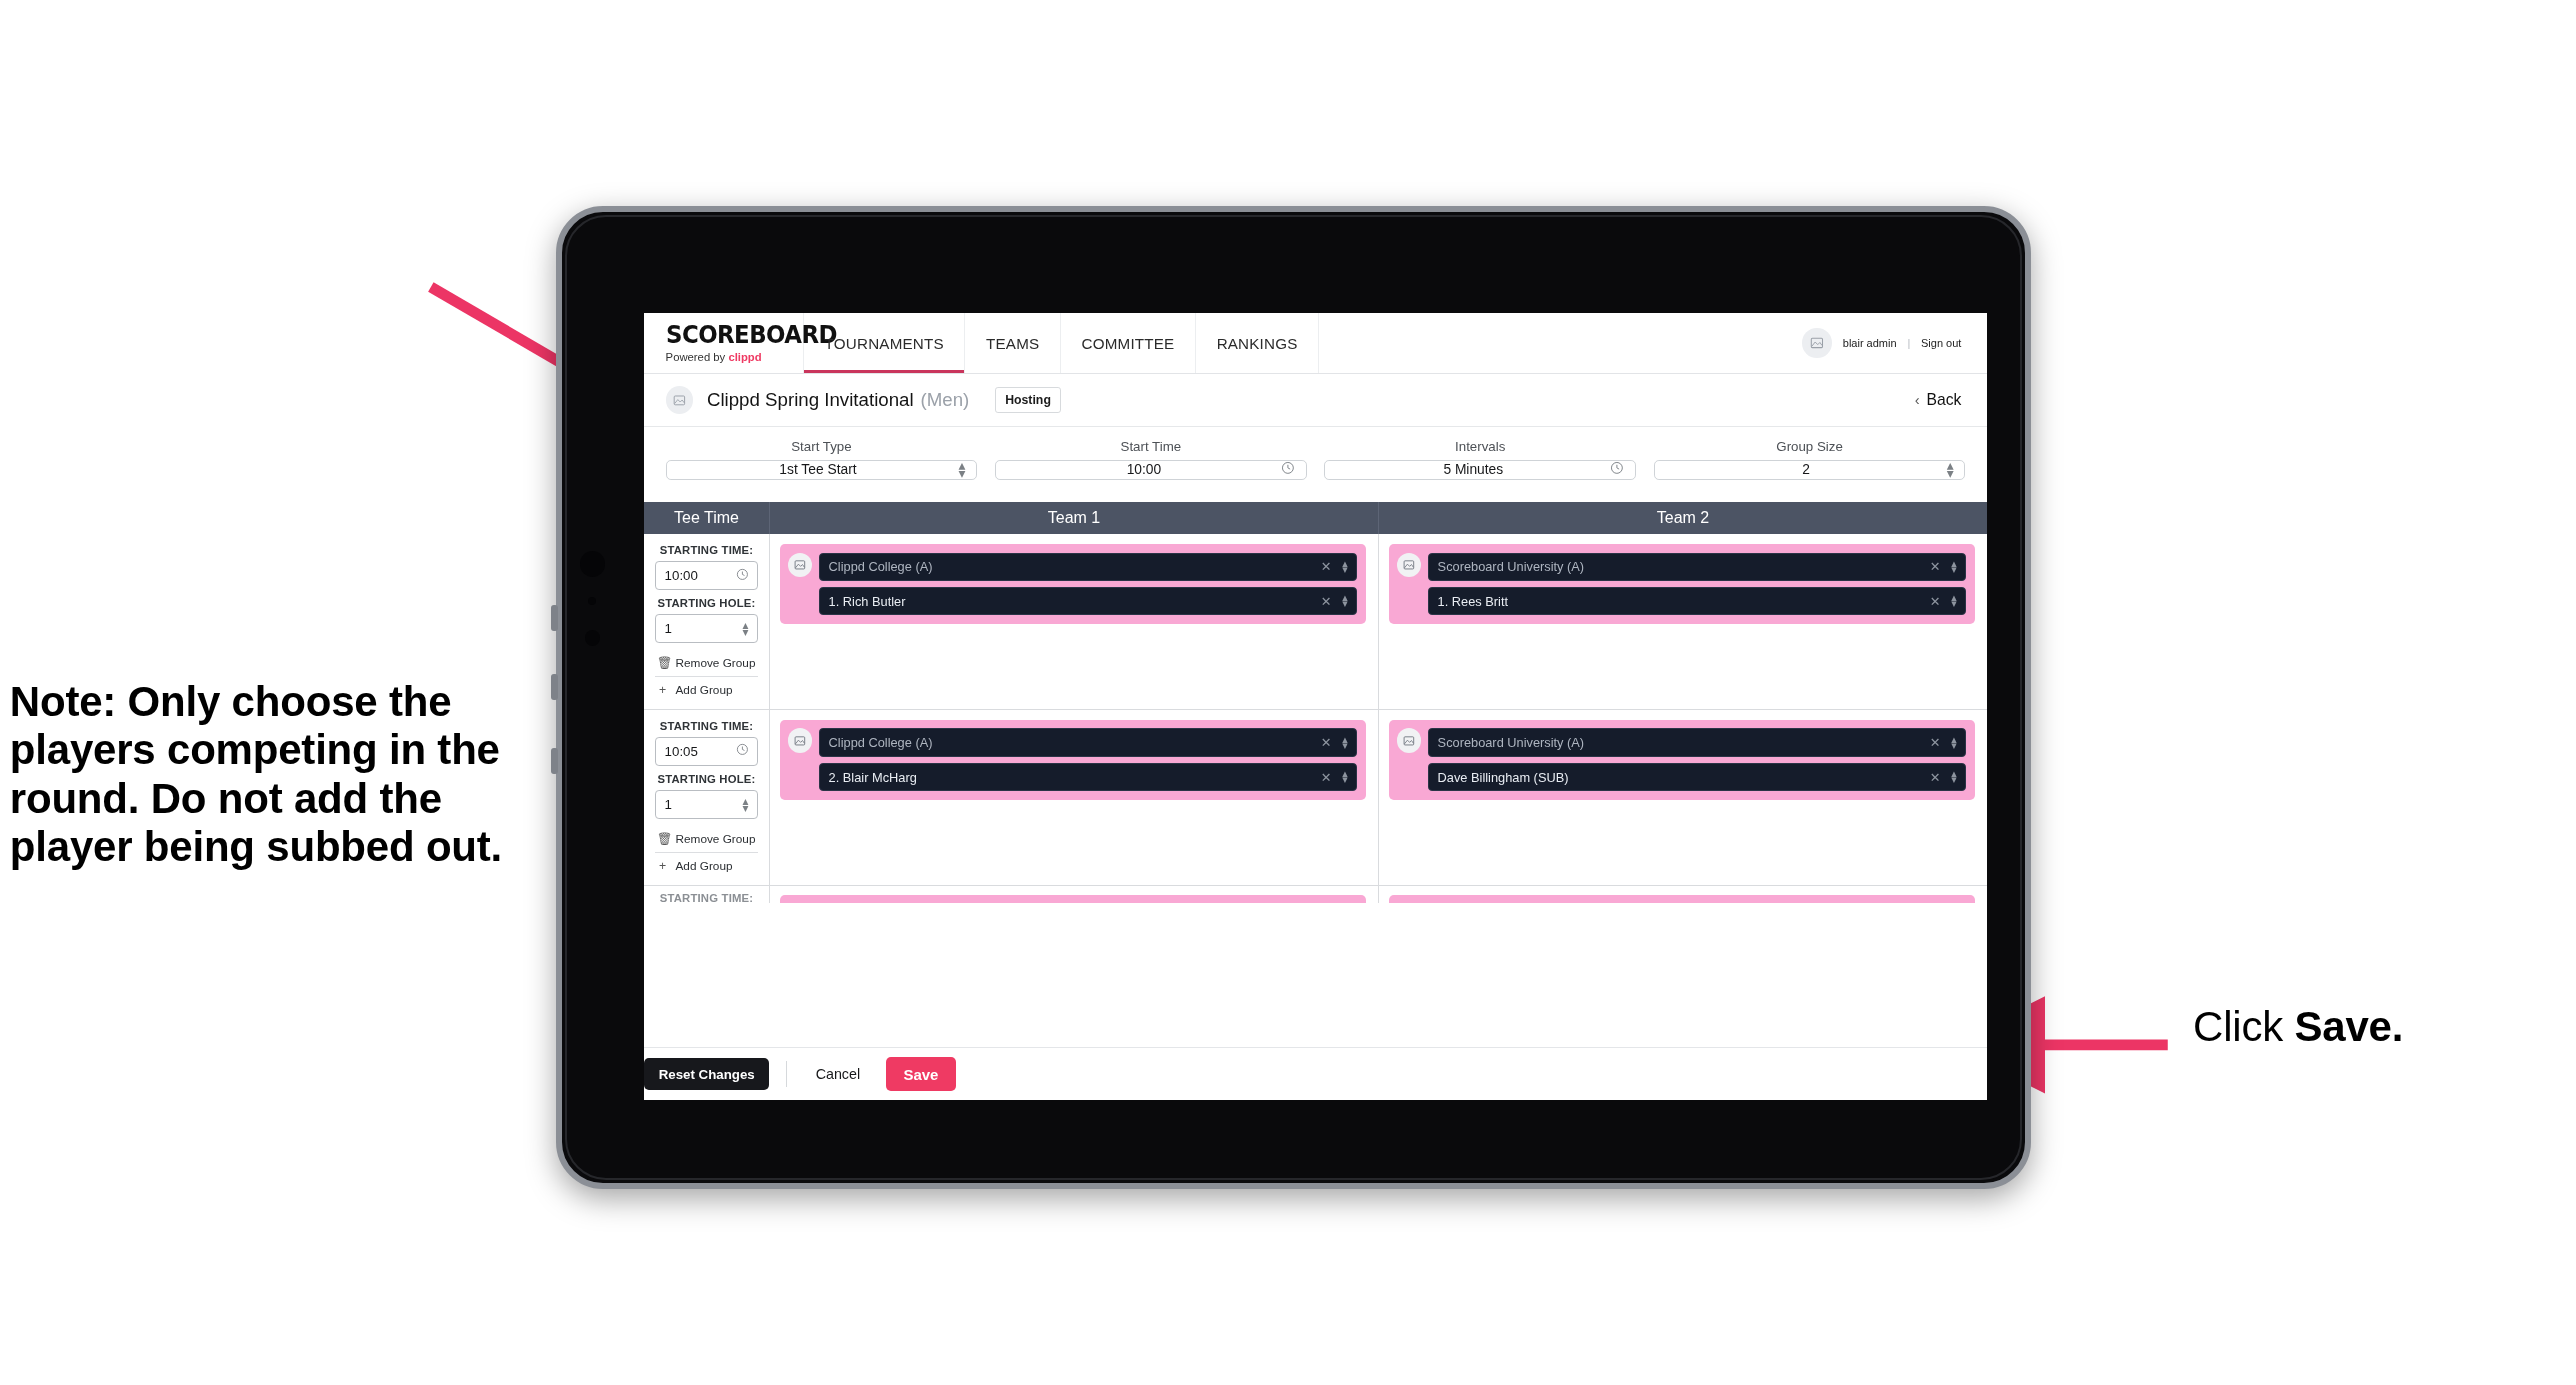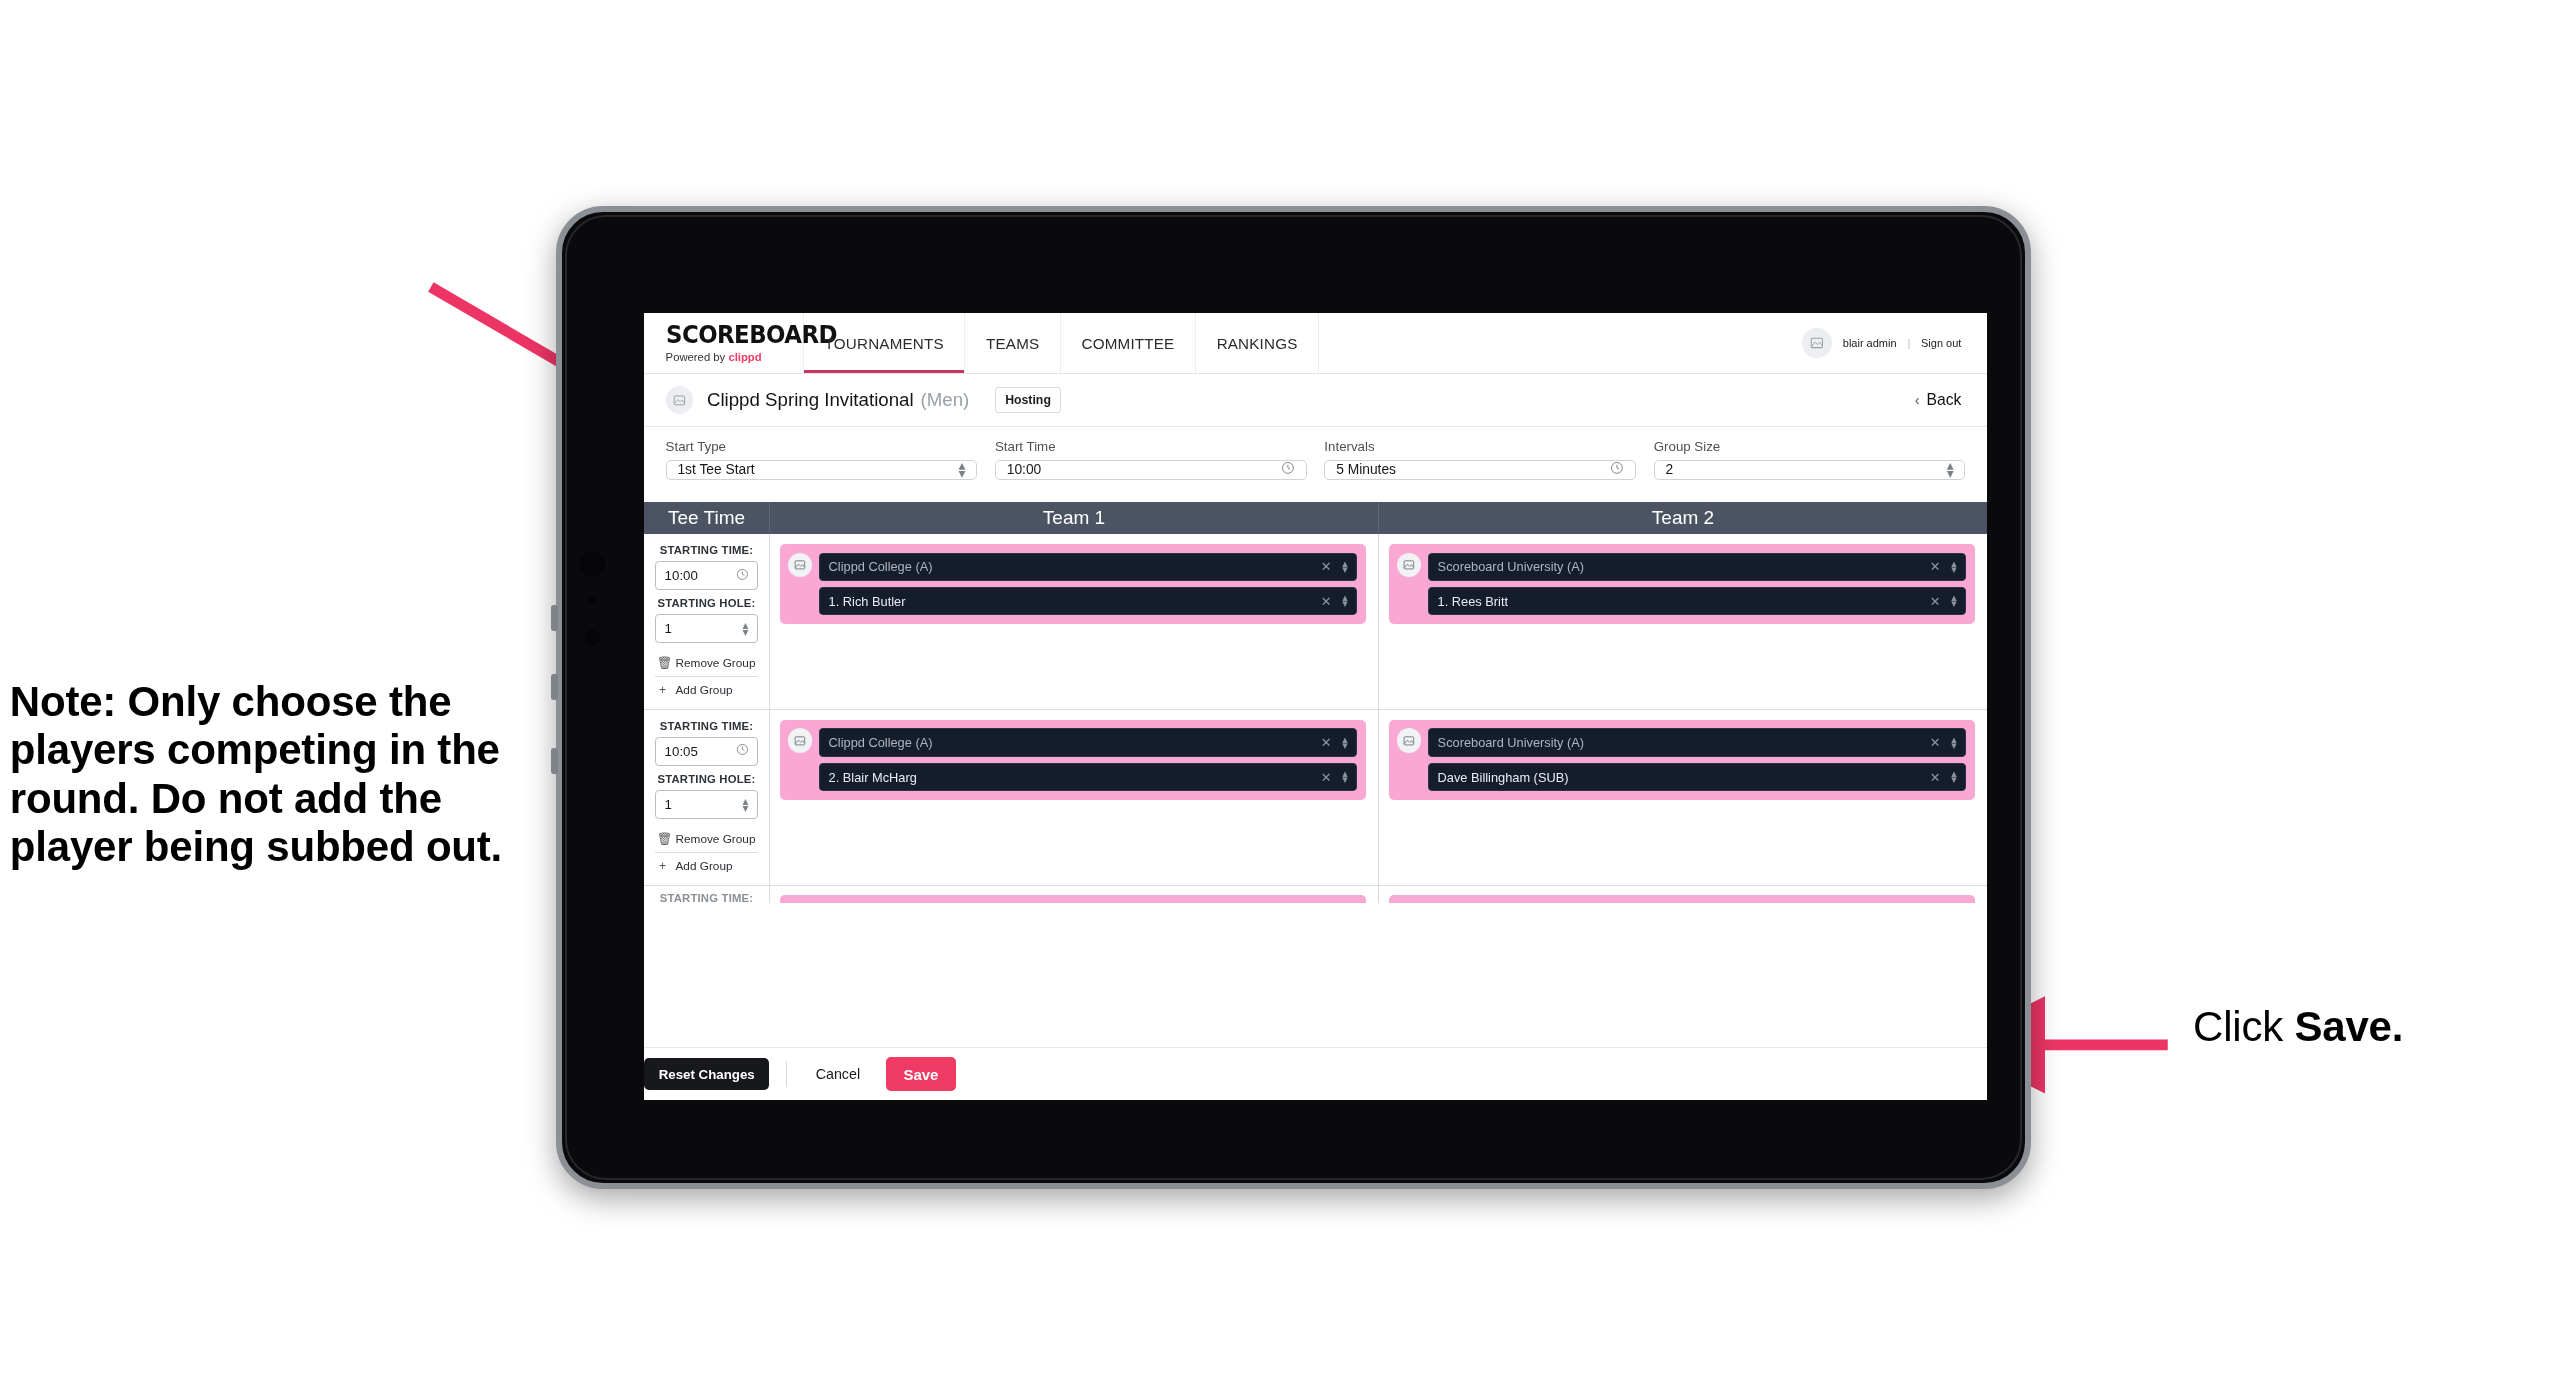--- a/index.html
+++ b/index.html
@@ -117,37 +117,37 @@
     border:1px solid #d7dadd; border-radius:2.9px; padding:4.9px 8.8px; background:#fff;
   }
   #crumb-spacer{ flex:1 1 auto; }
   #back-link{ font-size:15.7px; color:#111; display:flex; align-items:center; gap:6.9px; cursor:pointer;}
   #back-link .chev{ font-size:14.7px; color:#555; }
 
   
   #settings{
     flex:0 0 75px; display:flex; gap:17.7px; padding: 11.8px 21.6px 9.8px 21.6px; background:#fff;
   }
-  .field{ flex:1 1 0; display:flex; flex-direction:column; }
+  .field{ flex:1 1 0; display:flex; flex-direction:column;text-align:center; }
   .field label{ font-size:13.3px; color:#4d5156; margin-bottom:5.9px; }
   .ctrl{
     height:20px; border:1px solid #cfd3d7; border-radius:4.9px;
     display:flex; align-items:center; padding: 0 10.8px;
     font-size:13.8px; color:#17181a; background:#fff; cursor:pointer;
   }
   .ctrl .val{ flex:1 1 auto; }
   .ctrl .gly{ color:#7b8085; font-size:13.8px; }
   .spin{ display:flex; flex-direction:column; line-height:0.55; font-size:11.8px; color:#7b8085; }
 
   
   #table{ flex:1 1 auto; display:flex; flex-direction:column; min-height:0; }
   #thead{
     display:flex; background:#4c5464; color:#fff; height:32px; flex:0 0 32px;
   }
-  #thead .th{ display:flex; align-items:center; justify-content:center; font-size:19px; }
+  #thead .th{ display:flex; align-items:center; justify-content:center; font-size:16px; }
   .col-tee { width:126px; flex:0 0 126px; border-right:1px solid #5d6576;}
   .col-team{ flex:1 1 0; border-right:1px solid #5d6576;}
   .col-team:last-child{ border-right:none; }
 
   #tbody{ flex:1 1 auto; overflow:hidden; background:#fff; }
   .trow{ display:flex; border-bottom:1px solid #d9dbde; min-height:142px; }
   .trow:last-child{ border-bottom:none; }
 
   .cell-tee{
     width:126px; flex:0 0 126px; border-right:1px solid #d9dbde;

